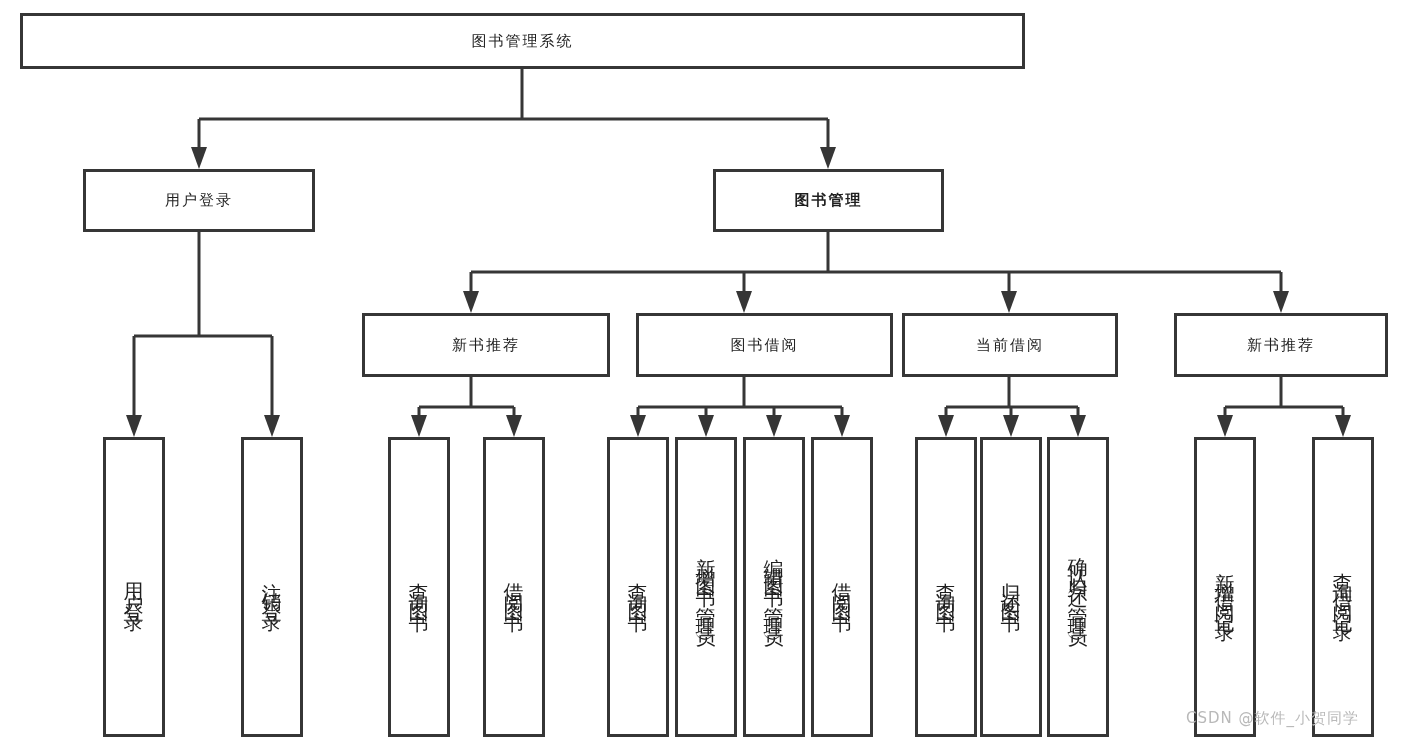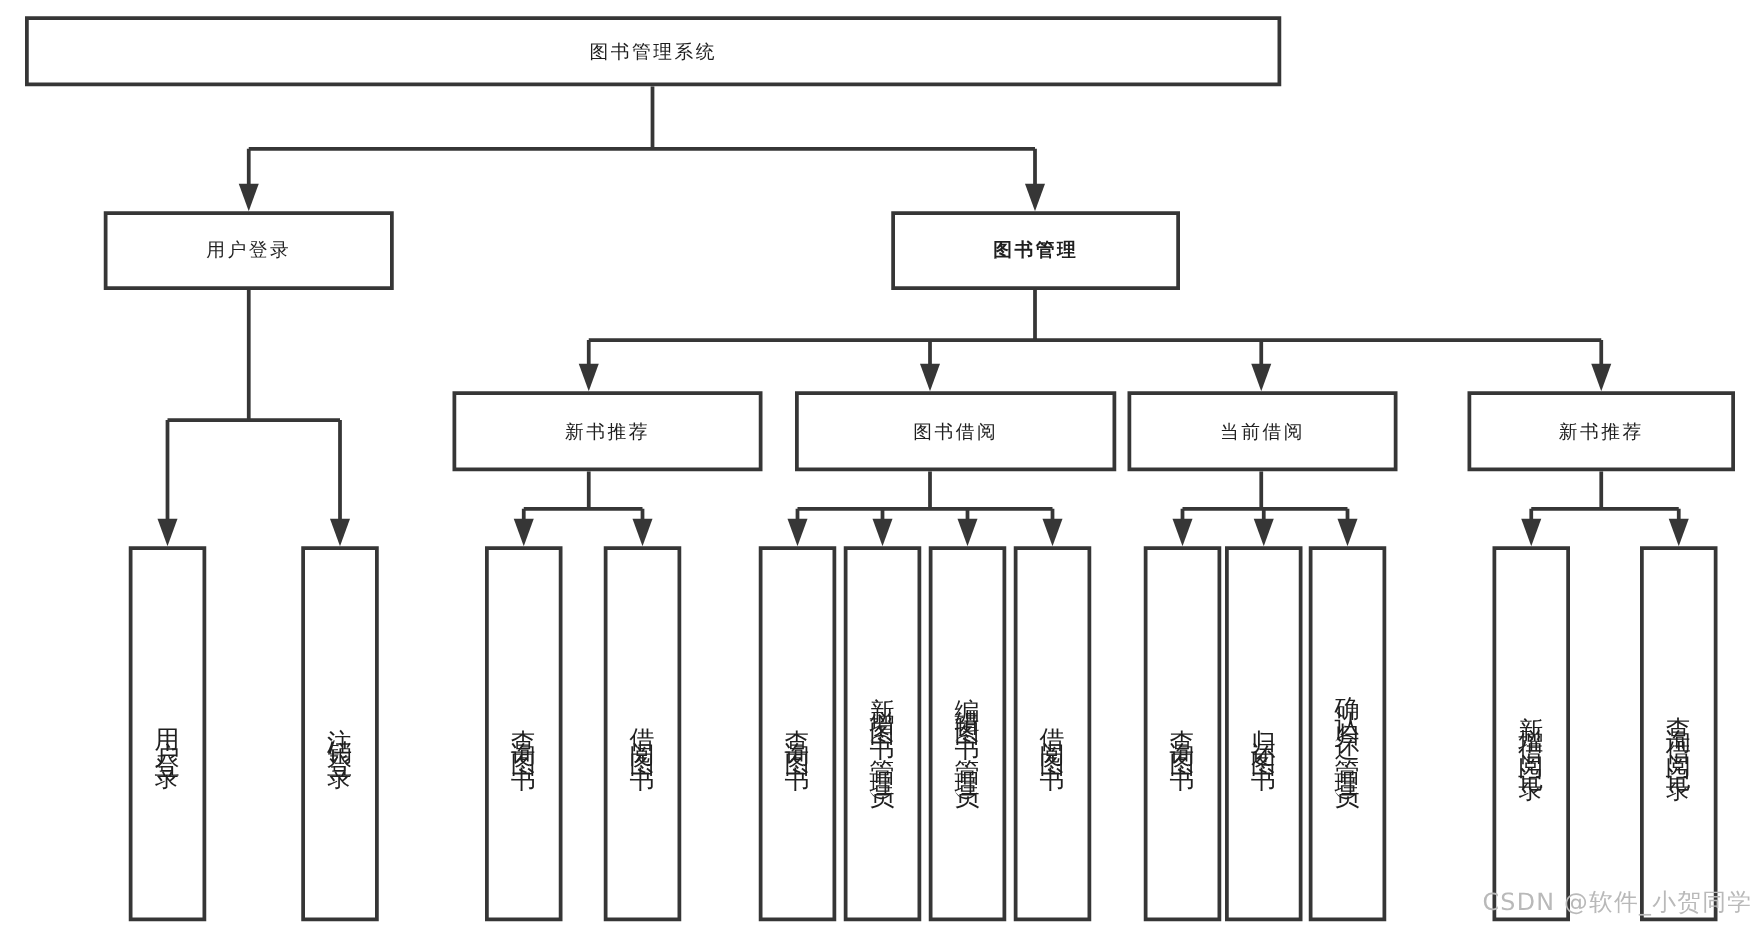--- a/index.html
+++ b/index.html
@@ -50,21 +50,21 @@
     white-space:nowrap;
   }
   .l-1{left:103px;}  .l-2{left:241px;}
   .l-3{left:388px;}  .l-4{left:483px;}
   .l-5{left:607px;}  .l-6{left:675px;}
   .l-7{left:743px;}  .l-8{left:811px;}
   .l-9{left:915px;}  .l-10{left:980px;} .l-11{left:1047px;}
   .l-12{left:1194px;} .l-13{left:1312px;}
   .watermark{
     position:absolute;left:1186px;top:709px;
-    font-size:19px;letter-spacing:1px;
+    font-size:15px;letter-spacing:1px;
     color:var(--watermark);
     white-space:nowrap;
     z-index:5;
   }
 </style>
 </head>
 <body>
 
 <div class="canvas">
 

